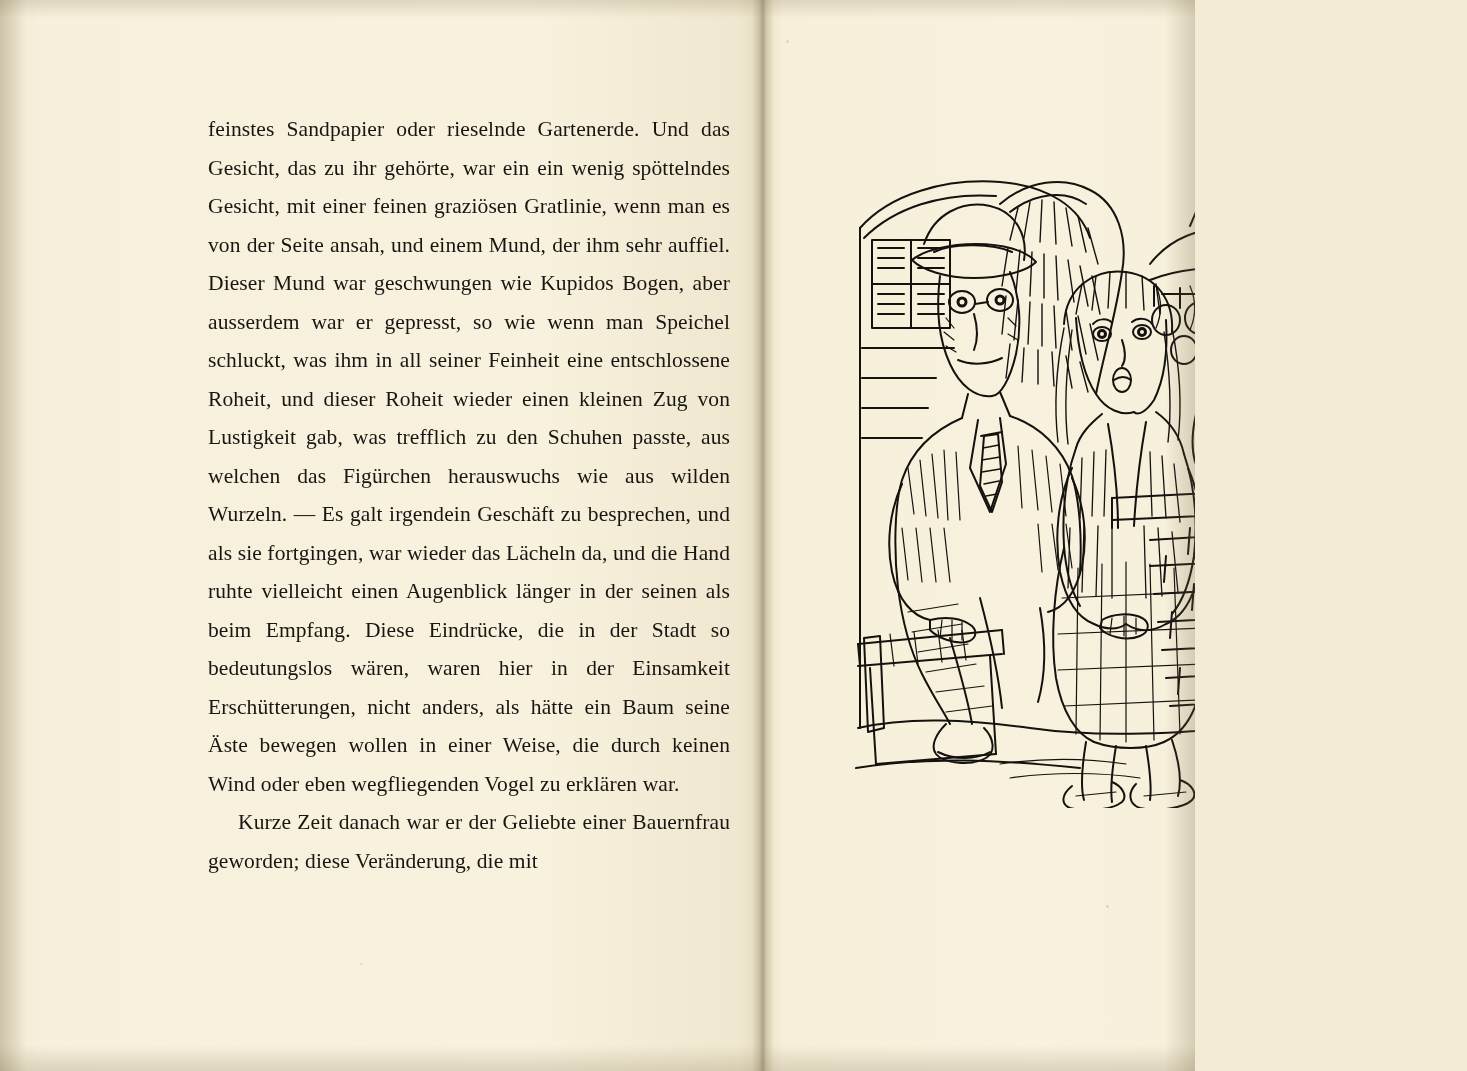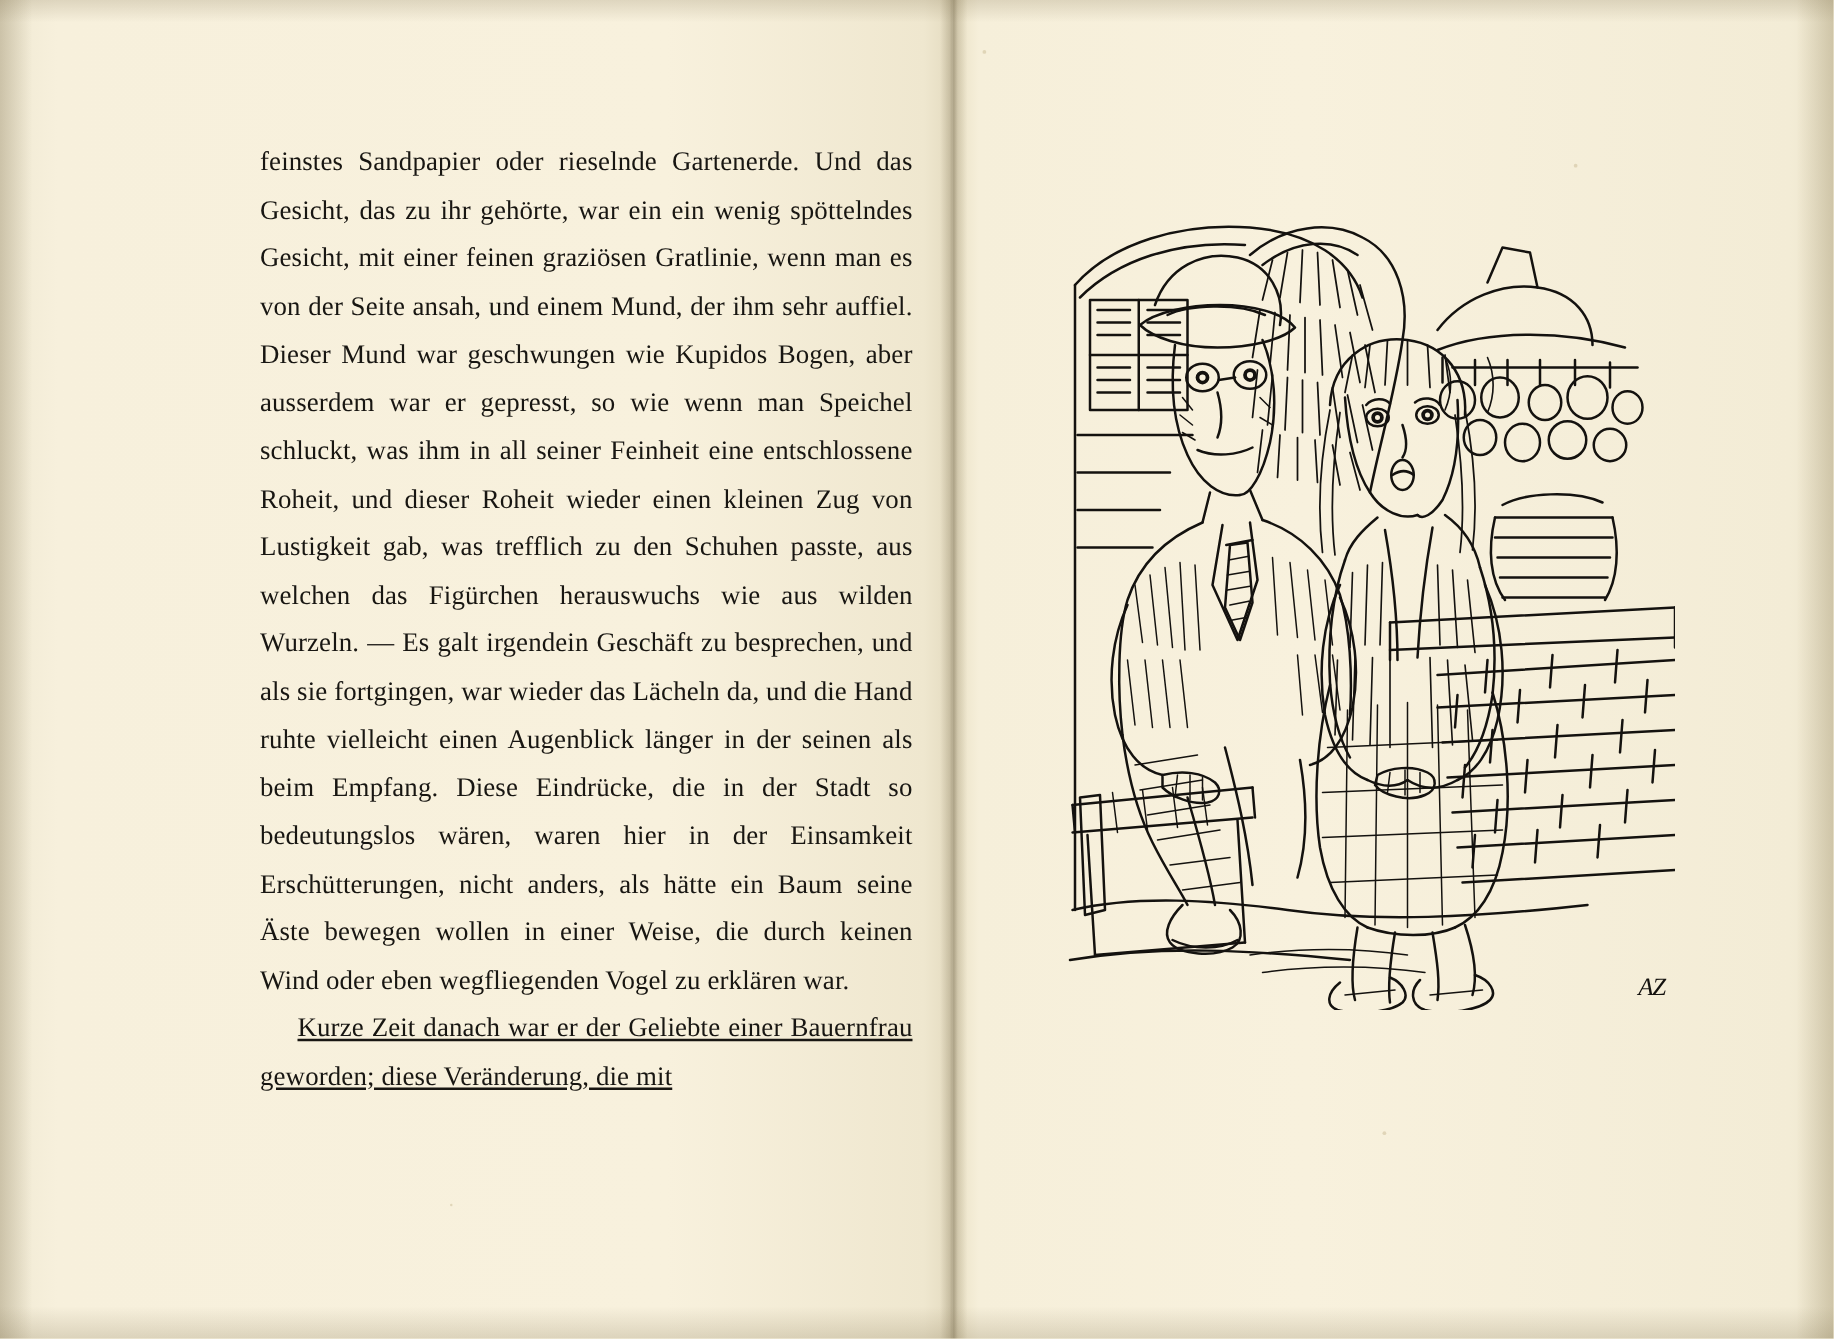--- a/index.html
+++ b/index.html
@@ -2,21 +2,21 @@
 <html><head>
 <meta charset="utf-8">
 <style>
   html, body {
     margin: 0;
     padding: 0;
     background: #f2ecd6;
   }
   #page {
     position: relative;
-    width: 1467px;
+    width: 1195px;
     height: 1071px;
     overflow: hidden;
     background: #f5eedb;
     font-family: "Liberation Serif", serif;
   }
   
   .leaf {
     position: absolute;
     top: 0;
     height: 1071px;
@@ -74,21 +74,20 @@
     text-align: justify;
     text-justify: inter-word;
     letter-spacing: 0.1px;
     font-family: "Liberation Serif", serif;
   }
   .text-block p {
     margin: 0;
   }
   .text-block p.indent {
     text-indent: 30px;
-    text-decoration: underline;
   }
   .folio {
     position: absolute;
     left: 208px;
     top: 812px;
     width: 522px;
     text-align: center;
     font-size: 23px;
     color: #1a1713;
     letter-spacing: 1px;

